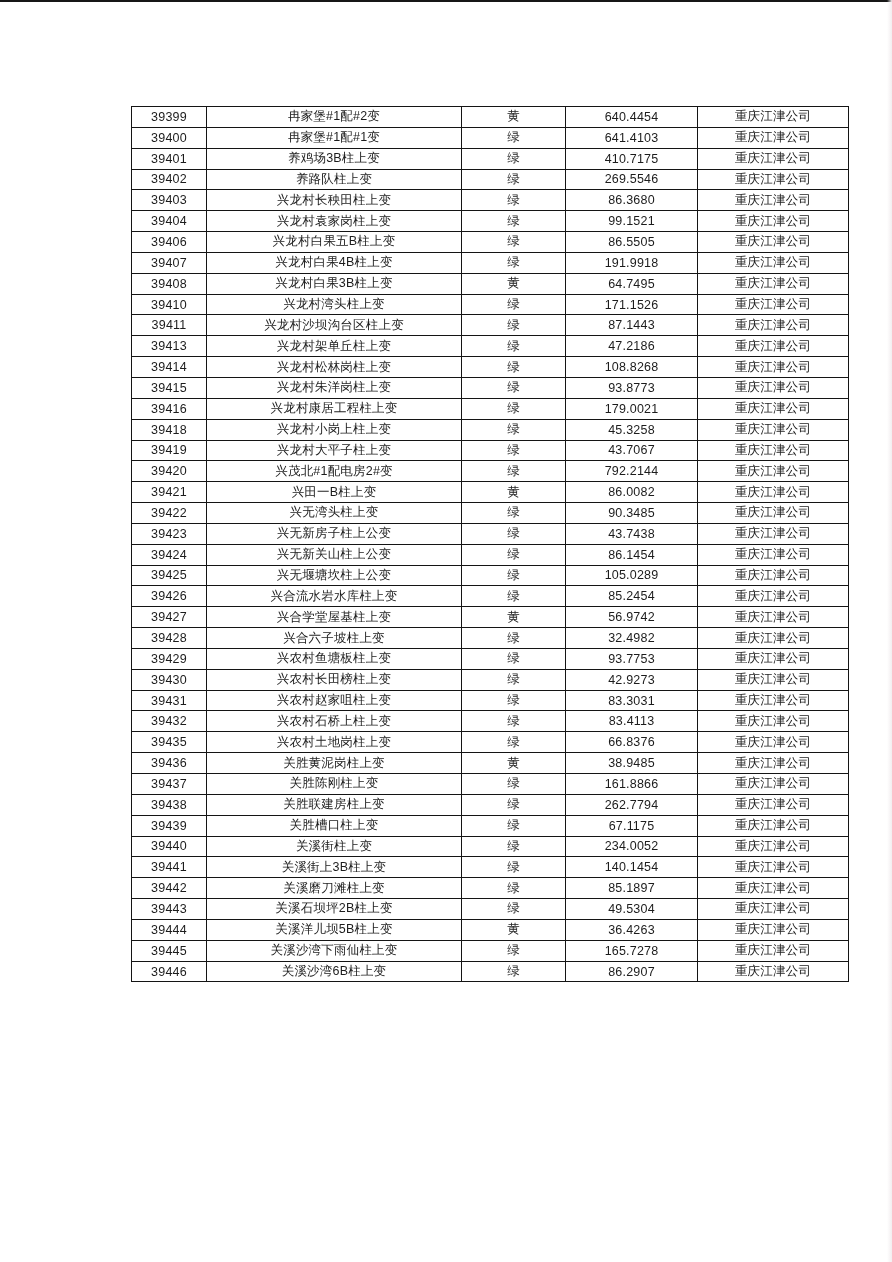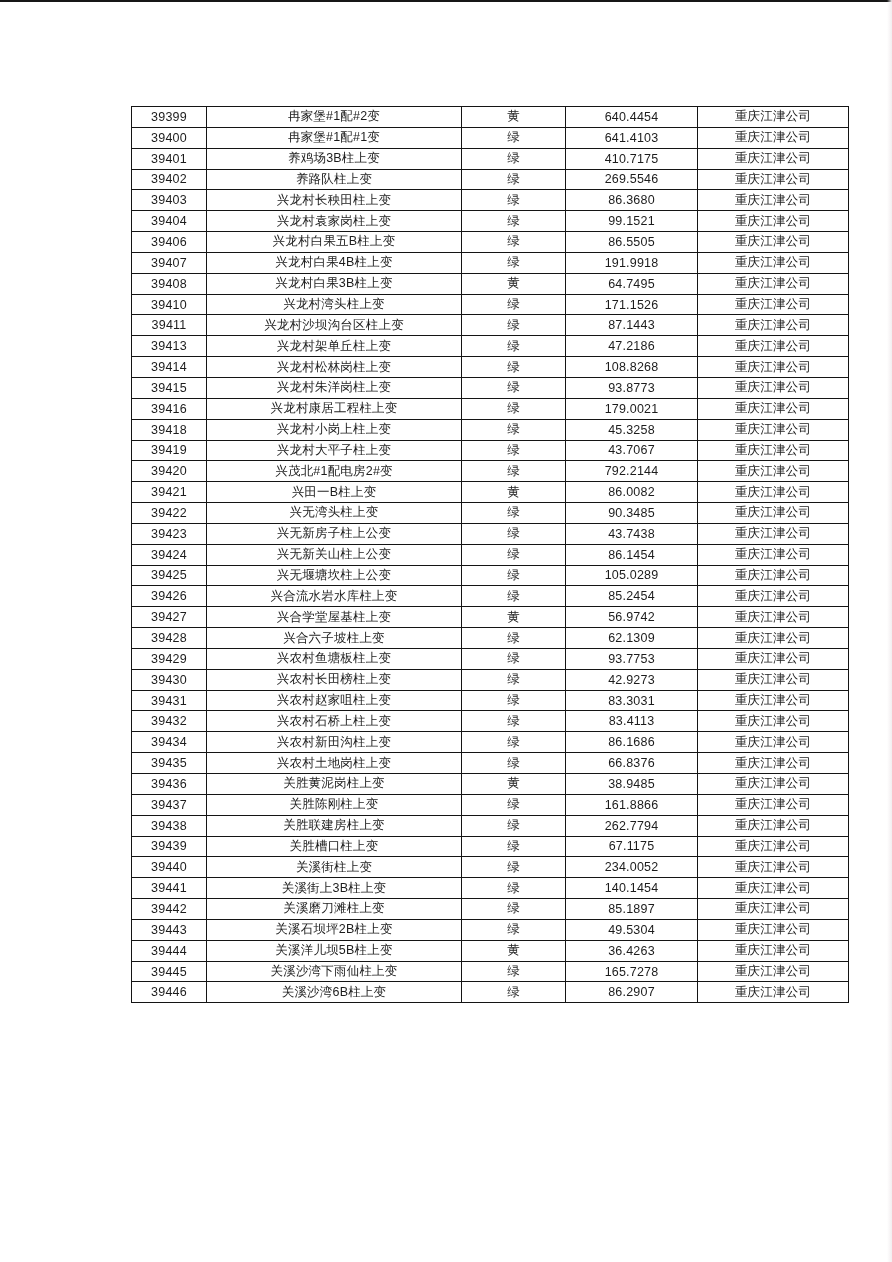--- a/index.html
+++ b/index.html
@@ -243,21 +243,21 @@
           <td>39427</td>
           <td>兴合学堂屋基柱上变</td>
           <td>黄</td>
           <td>56.9742</td>
           <td>重庆江津公司</td>
         </tr>
         <tr>
           <td>39428</td>
           <td>兴合六子坡柱上变</td>
           <td>绿</td>
-          <td>62.1309</td>
+          <td>32.4982</td>
           <td>重庆江津公司</td>
         </tr>
         <tr>
           <td>39429</td>
           <td>兴农村鱼塘板柱上变</td>
           <td>绿</td>
           <td>93.7753</td>
           <td>重庆江津公司</td>
         </tr>
         <tr>
@@ -272,27 +272,20 @@
           <td>兴农村赵家咀柱上变</td>
           <td>绿</td>
           <td>83.3031</td>
           <td>重庆江津公司</td>
         </tr>
         <tr>
           <td>39432</td>
           <td>兴农村石桥上柱上变</td>
           <td>绿</td>
           <td>83.4113</td>
-          <td>重庆江津公司</td>
-        </tr>
-        <tr>
-          <td>39434</td>
-          <td>兴农村新田沟柱上变</td>
-          <td>绿</td>
-          <td>86.1686</td>
           <td>重庆江津公司</td>
         </tr>
         <tr>
           <td>39435</td>
           <td>兴农村土地岗柱上变</td>
           <td>绿</td>
           <td>66.8376</td>
           <td>重庆江津公司</td>
         </tr>
         <tr>

